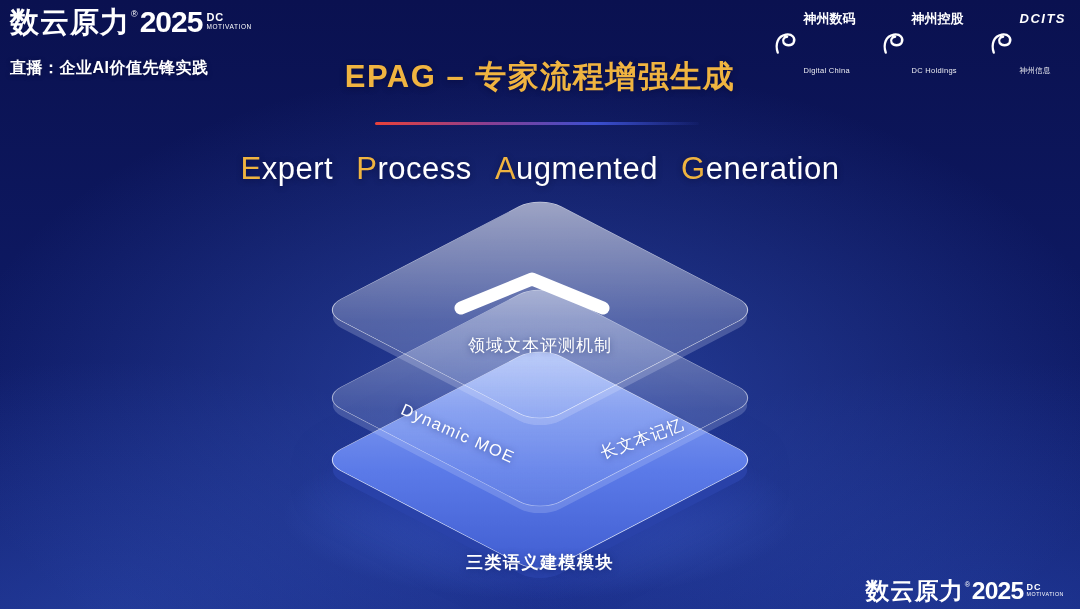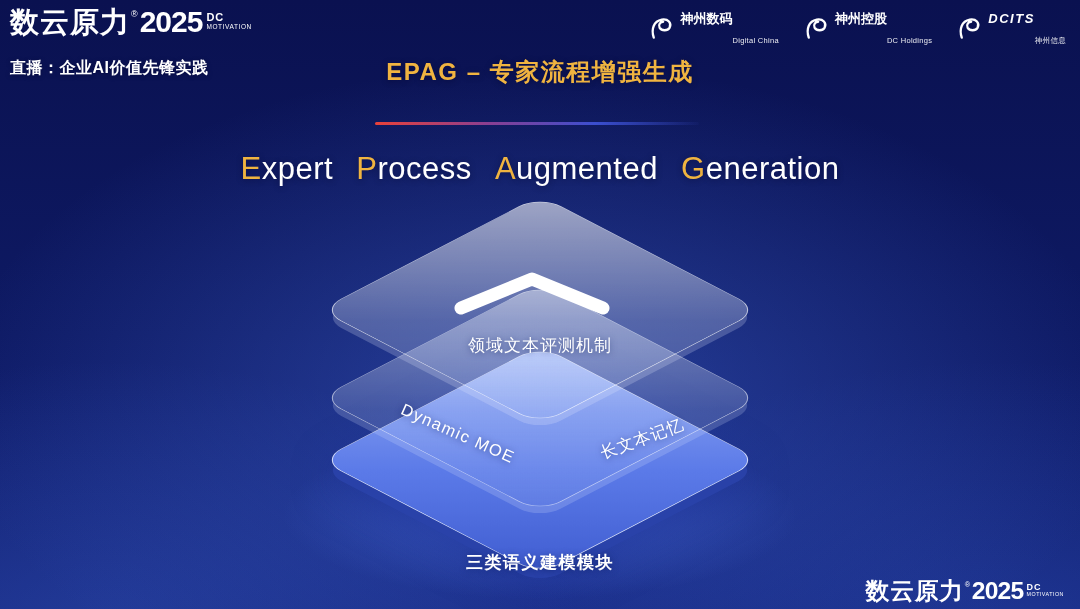--- a/index.html
+++ b/index.html
@@ -28,29 +28,29 @@
   
   .live-banner {
     position:absolute; left:10px; top:58px;
     font-size:16px; font-weight:800; letter-spacing:0.5px;
     text-shadow:0 1px 4px rgba(0,0,40,0.5);
   }
 
   
   .partners { position:absolute; right:14px; top:12px; display:flex; gap:24px; }
   .partner { display:flex; align-items:center; gap:6px; }
-  .p-text { display:flex; line-height:1.15; }
+  .p-text { display:flex; flex-direction:column; line-height:1.15;gap:40px; }
   .p-name { font-size:13px; font-weight:700; }
-  .p-sub  { font-size:7.5px; opacity:0.92; letter-spacing:0.3px;margin-top:25px; }
+  .p-sub  { font-size:7.5px; opacity:0.92; letter-spacing:0.3px; }
   .partner:nth-child(3) .p-name { font-style:italic; letter-spacing:1.5px; }
 
   
   .title {
     position:absolute; left:0; right:0; top:56px; text-align:center;
-    font-size:24px; font-weight:800; letter-spacing:1.5px; color:#f0b440;
+    font-size:31px; font-weight:800; letter-spacing:1.5px; color:#f0b440;
     text-shadow:0 1px 6px rgba(0,0,40,0.45);
   }
   .divider {
     position:absolute; left:calc(50% - 165px); top:122px; width:324px; height:3px; border-radius:2px;
     background:linear-gradient(90deg,#e8413a 0%, #8a3f92 35%, #3b4fd0 68%, rgba(59,79,208,0.05) 100%);
   }
   .subtitle {
     position:absolute; left:0; right:0; top:151px; text-align:center;
     font-size:31px; font-weight:400; letter-spacing:0.5px;
     text-shadow:0 1px 6px rgba(0,0,40,0.45);

